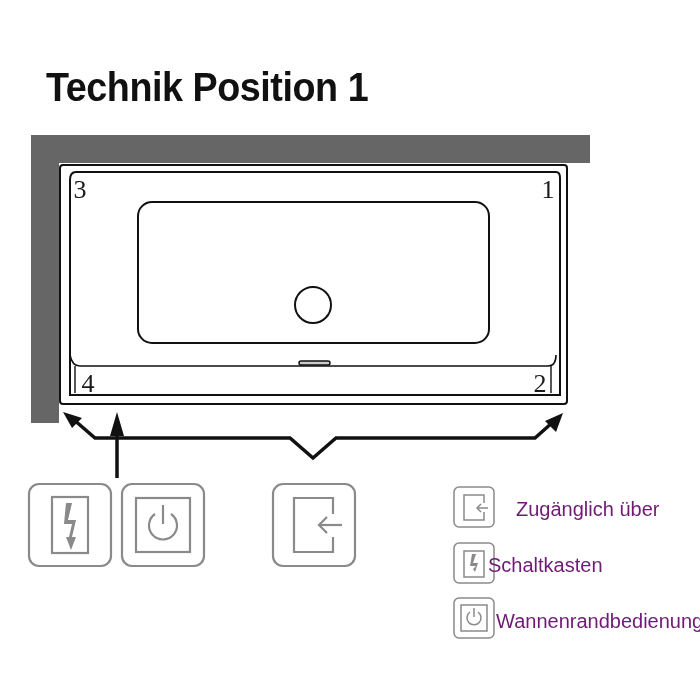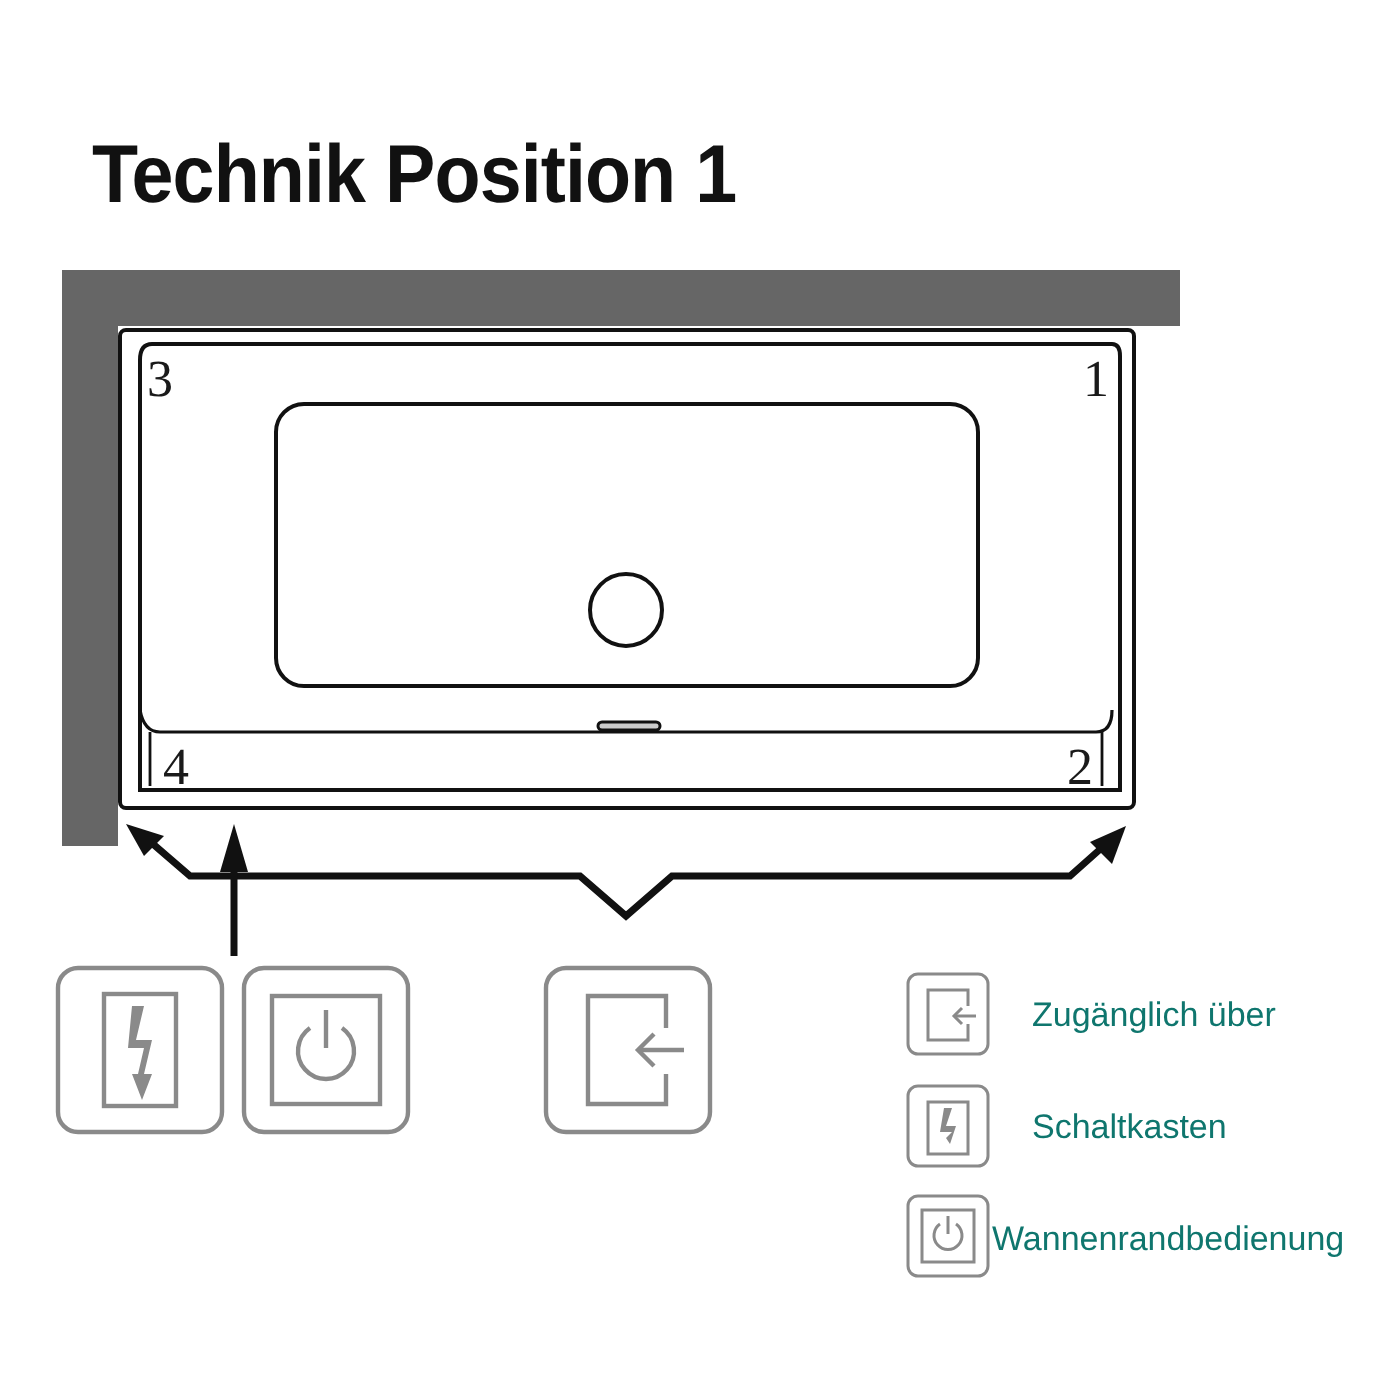--- a/index.html
+++ b/index.html
@@ -1,20 +1,20 @@
 <!DOCTYPE html>
 <html><head>
   <meta charset="utf-8">
   <style>
     html, body { margin: 0; padding: 0; background: #ffffff; }
     body { width: 700px; height: 700px; position: relative; overflow: hidden; font-family: "Liberation Sans", sans-serif; }
     .title { position: absolute; left: 46px; top: 64px; font-size: 41px; font-weight: bold; color: #111; letter-spacing: -0.5px; transform: scaleX(0.92); transform-origin: left top; white-space: nowrap; }
     svg.diagram { position: absolute; left: 0; top: 0; }
     .num { font-family: "Liberation Serif", serif; font-size: 26px; fill: #1a1a1a; }
-    .legend-label { position: absolute; font-size: 17px; color: #0f766e; white-space: nowrap; }
+    .legend-label { position: absolute; font-size: 20px; color: #701a75; white-space: nowrap; }
   </style>
 </head>
 <body>
 
 <div class="title">Technik Position 1</div>
 
 <svg class="diagram" width="700" height="700" viewBox="0 0 700 700">
 
   <g>
     <rect x="31" y="135" width="559" height="28" fill="#666666"></rect>
@@ -84,14 +84,14 @@
   </g>
   <g stroke="#8a8a8a" fill="none" stroke-width="1.5">
     <rect x="454" y="598" width="40" height="40" rx="5"></rect>
     <rect x="461" y="605" width="26" height="26"></rect>
     <path d="M470,612 A7,7 0 1,0 478,612"></path>
     <line x1="474" y1="608" x2="474" y2="617"></line>
   </g>
 </svg>
 
 <div class="legend-label" style="left:516px; top:498px;">Zugänglich über</div>
-<div class="legend-label" style="left:516px; top:554px;">Schaltkasten</div>
+<div class="legend-label" style="left:488px; top:554px;">Schaltkasten</div>
 <div class="legend-label" style="left:496px; top:610px;">Wannenrandbedienung</div>
 
 </body></html>

